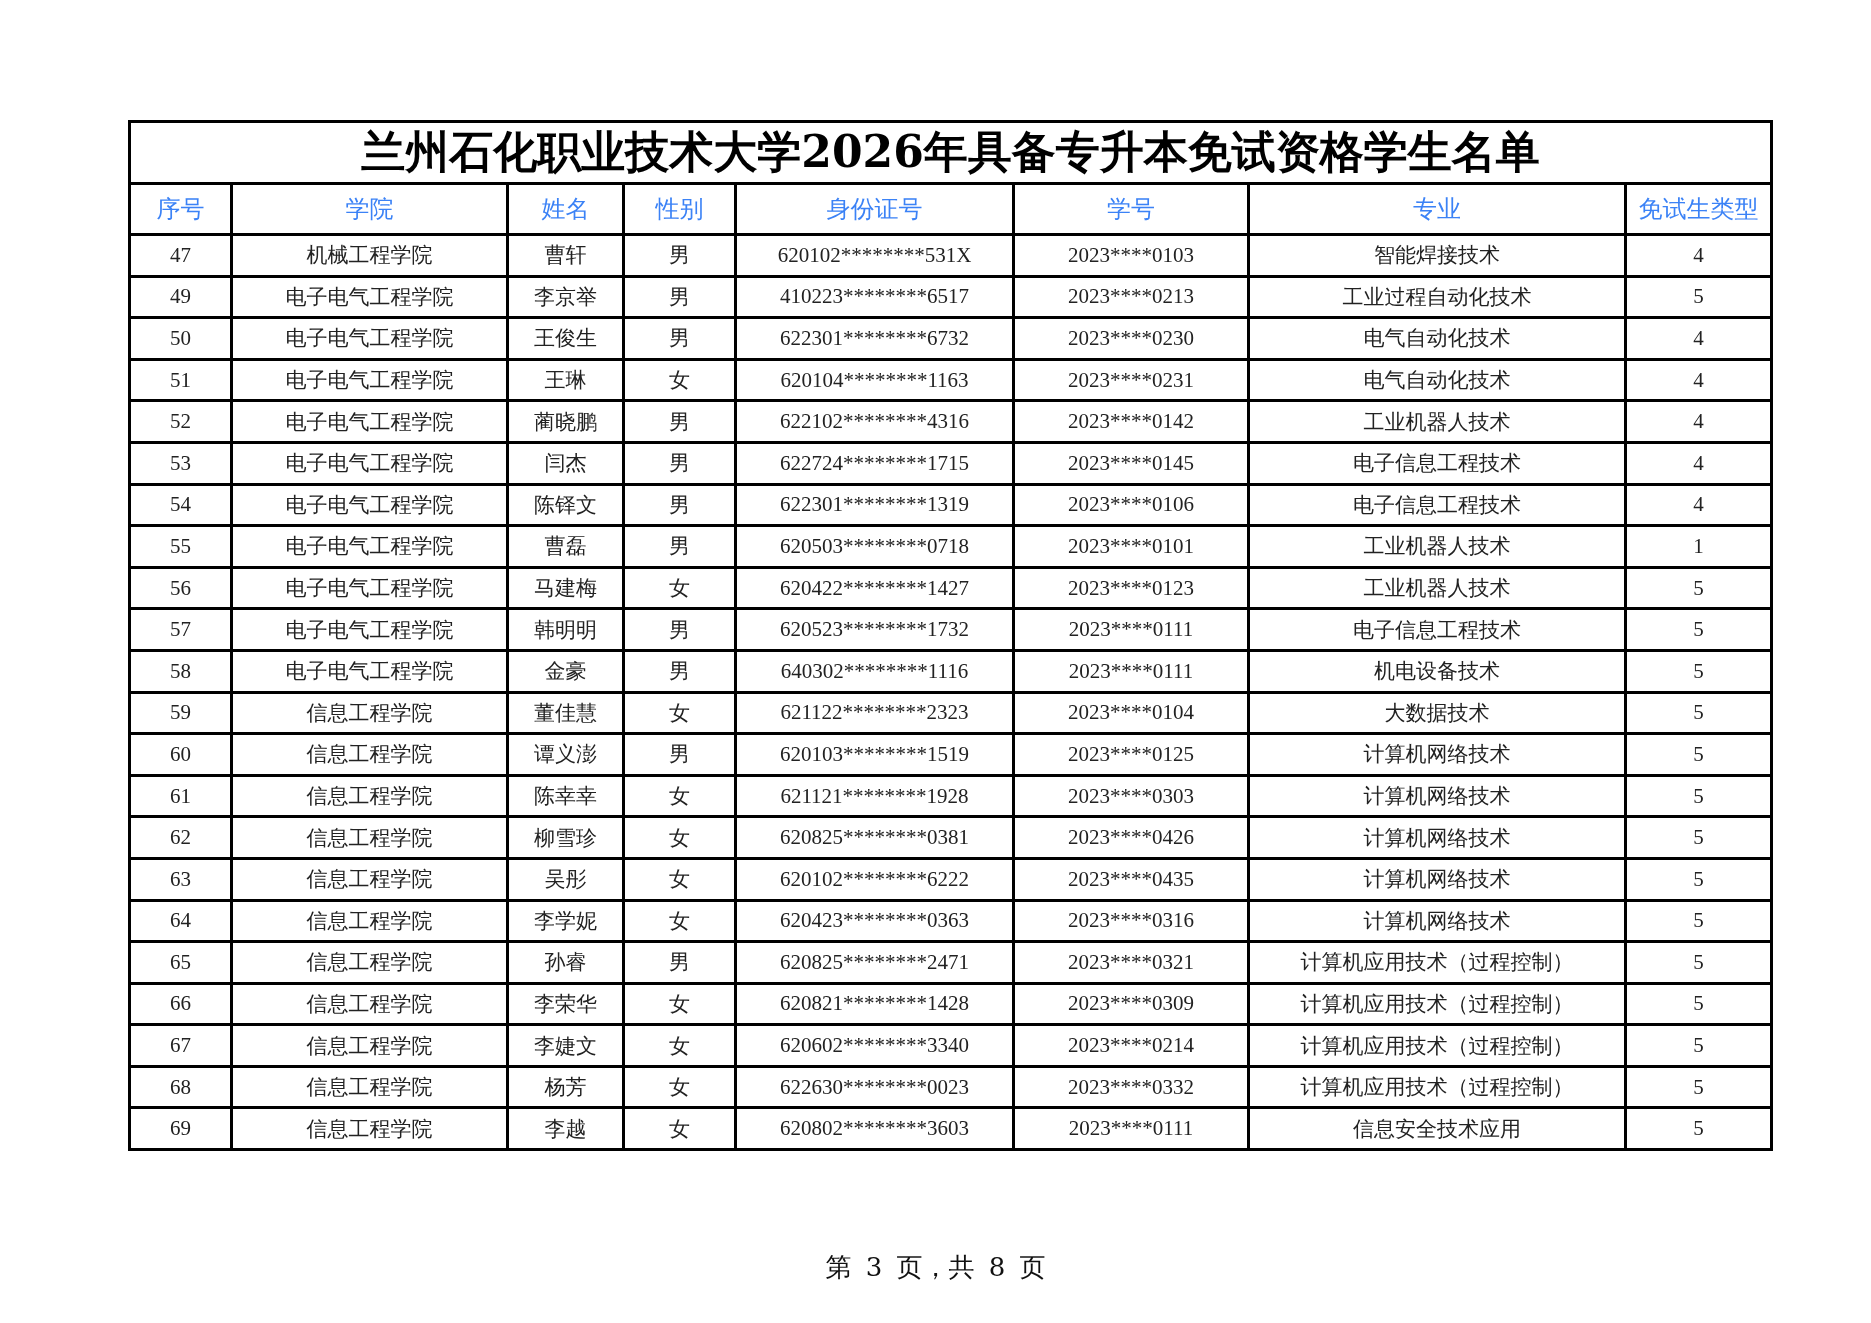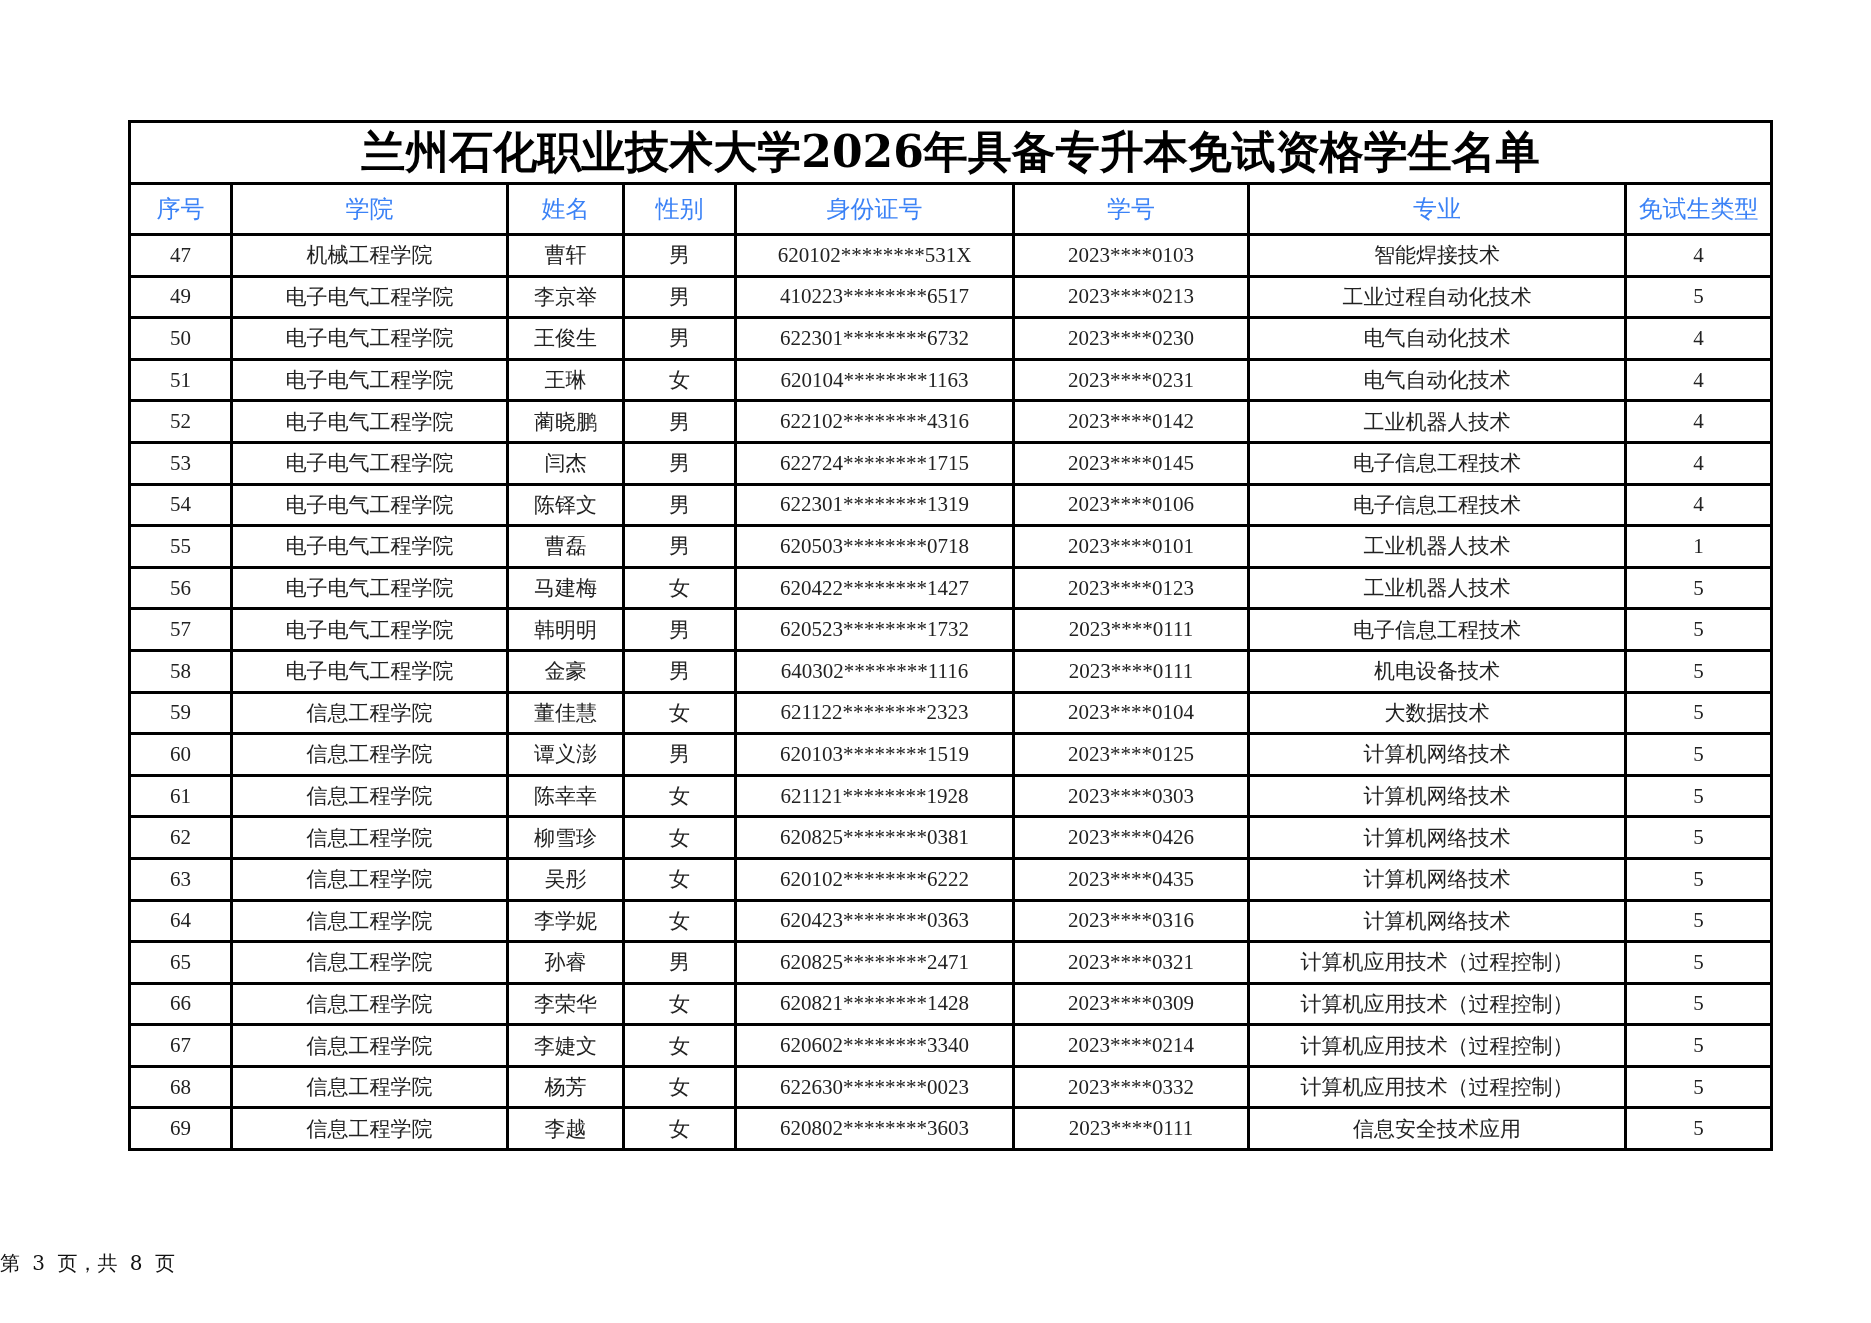--- a/index.html
+++ b/index.html
@@ -8,21 +8,21 @@
   .sheet { position: absolute; left: 128px; top: 120px; width: 1642px; }
   table { border-collapse: collapse; width: 1642px; table-layout: fixed; }
   td, th { border: 3px solid #000; text-align: center; vertical-align: middle;
            padding: 0; overflow: hidden; white-space: nowrap; font-weight: normal; }
   .title-cell { height: 57px; font-family: "DejaVu Serif", serif; font-weight: bold;
                 font-size: 44px; letter-spacing: 0px; color: #000; }
   .hdr th { height: 48px; font-size: 24px; color: #3b82f6; }
   .row td { height: 38.6px; font-size: 21px; color: #222; }
   .num { font-family: "Liberation Serif", serif; font-size: 22px; }
   .page-footer { position: absolute; left: 0; width: 1871px; top: 1250px;
-                 font-size: 20px; color: #111;
+                 text-align: center; font-size: 26px; color: #111;
                  font-family: "DejaVu Serif", serif; word-spacing: 6px; }
 </style>
 </head>
 <body>
 
 <div class="sheet">
   <table>
     <colgroup>
       <col style="width:102px">
       <col style="width:276px">

